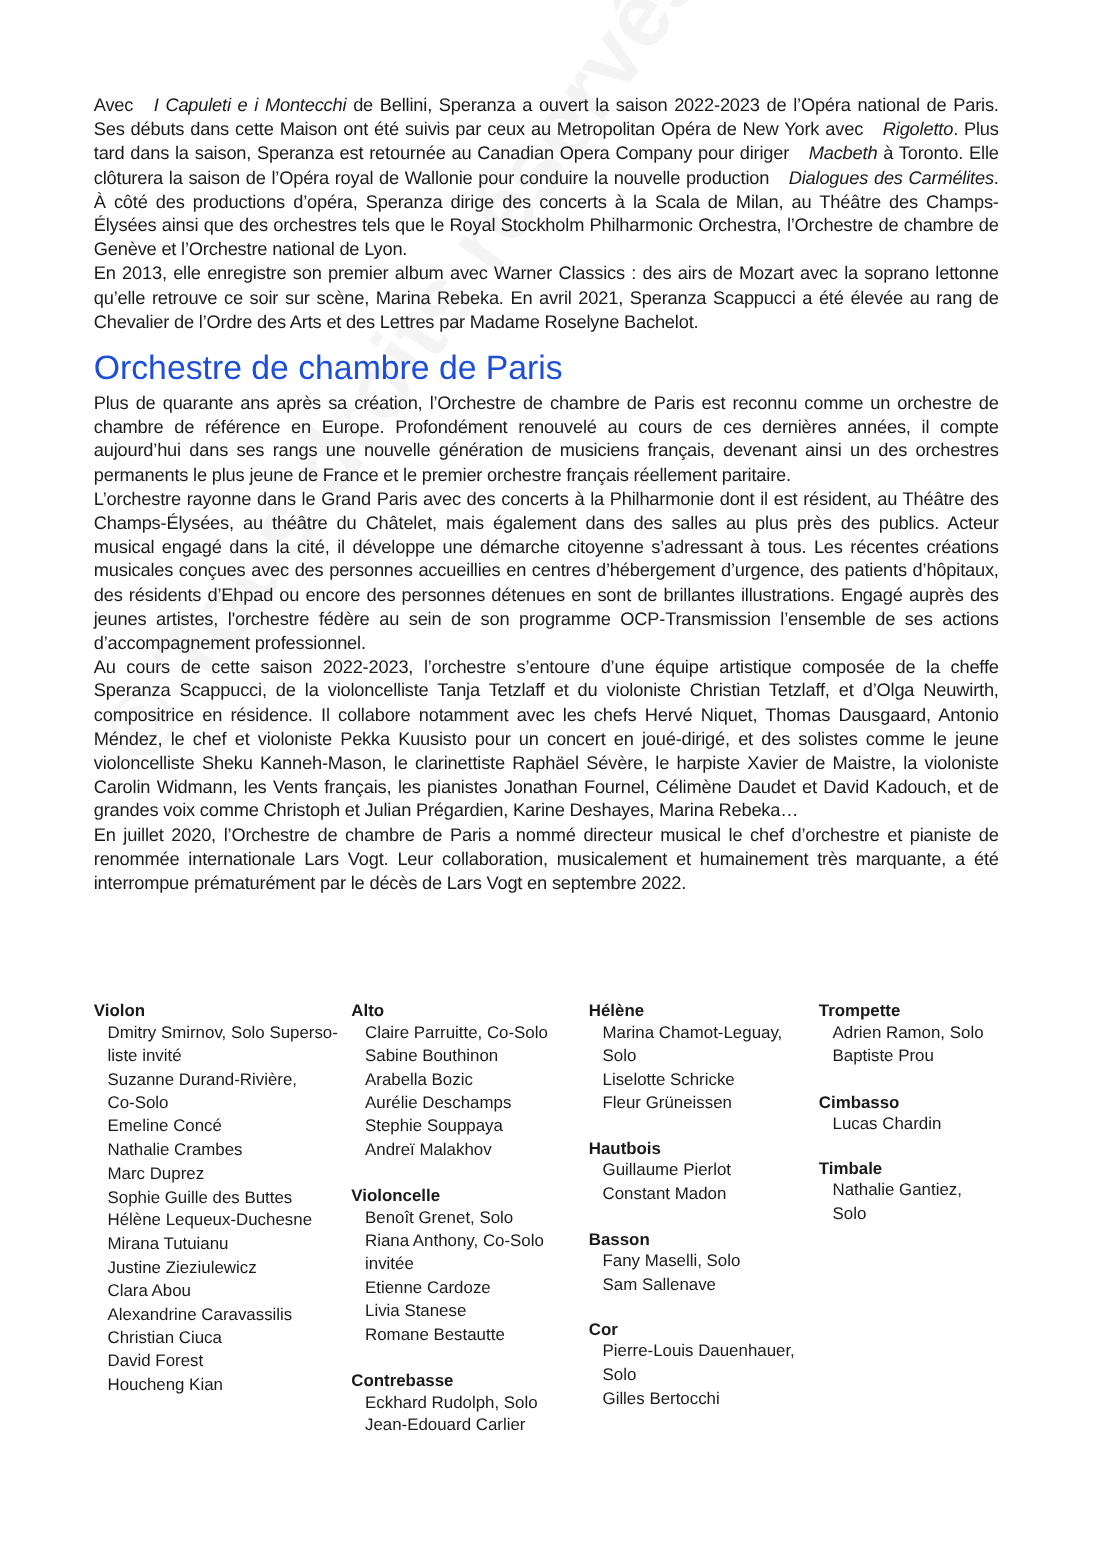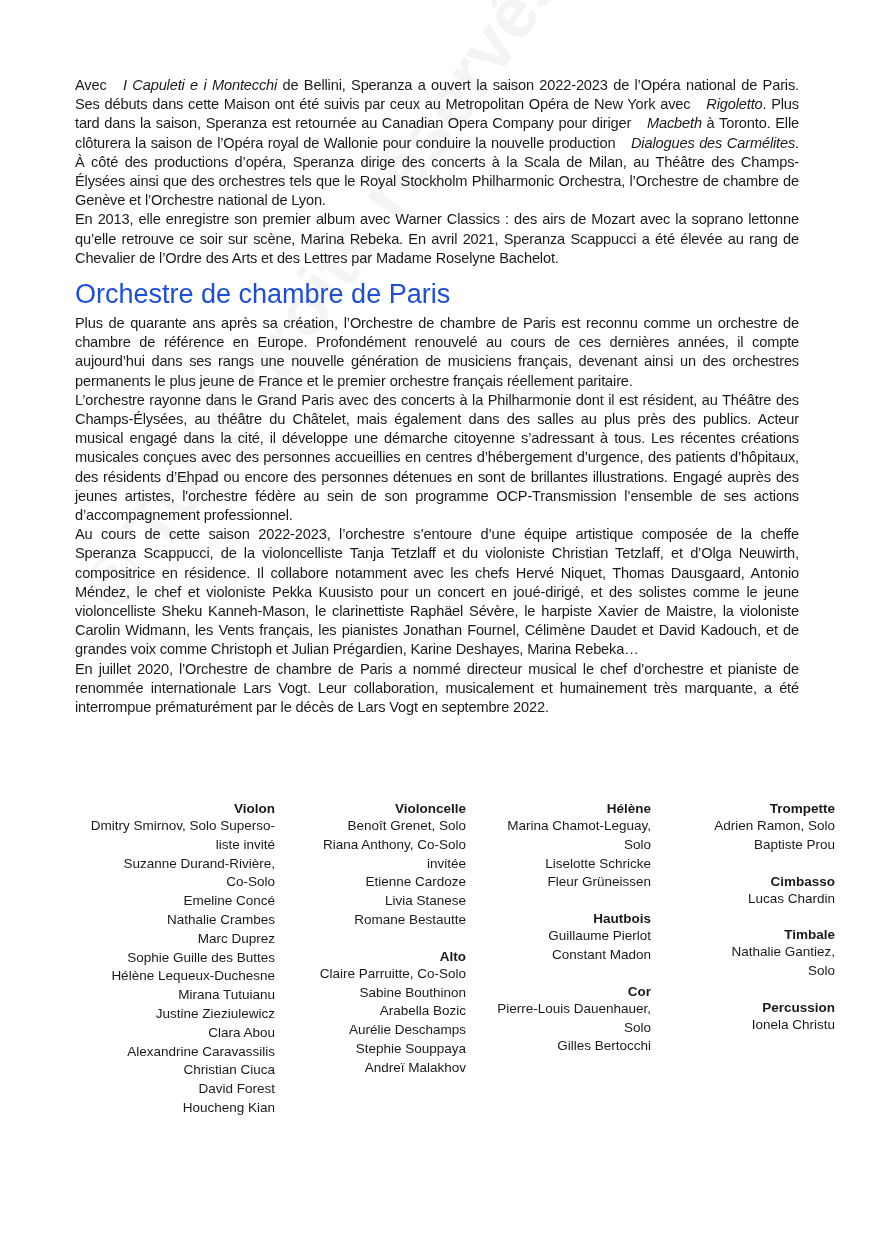--- a/index.html
+++ b/index.html
@@ -17,21 +17,21 @@
     h2.section-title {
       font-size: 27px; font-weight: normal; margin: 10px 0 4px 0;
       line-height: 32px; color: #1d4ed8;
     }
     .roster { position: absolute; top: 800px; left: 75px; width: 760px; height: 380px; }
     .col { position: absolute; top: 0; }
     .col1 { left: 0; width: 200px; }
     .col2 { left: 206px; width: 185px; }
     .col3 { left: 396px; width: 180px; }
     .col4 { left: 580px; width: 180px; }
-    .group { margin-bottom: 18px; text-align: right; }
+    .group { margin-bottom: 18px; }
     .group-title { font-size: 13.5px; font-weight: bold; line-height: 17px; }
     .member { font-size: 13.5px; line-height: 18.8px; margin-left: 11px; }
     .watermark {
       position: absolute; left: 100px; top: 560px; width: 900px;
       transform: rotate(-55deg); transform-origin: left center;
       font-size: 72px; color: rgba(0,0,0,0.045); white-space: nowrap;
       pointer-events: none; font-weight: bold;
     }
   </style>
 </head>
@@ -67,50 +67,60 @@
         <div class="member">Justine Zieziulewicz</div>
         <div class="member">Clara Abou</div>
         <div class="member">Alexandrine Caravassilis</div>
         <div class="member">Christian Ciuca</div>
         <div class="member">David Forest</div>
         <div class="member">Houcheng Kian</div>
       </div>
     </div>
   <div class="col col2">
       <div class="group">
+        <div class="group-title">Alto</div>
+        <div class="member">Claire Parruitte, Co-Solo</div>
+        <div class="member">Sabine Bouthinon</div>
+        <div class="member">Arabella Bozic</div>
+        <div class="member">Aurélie Deschamps</div>
+        <div class="member">Stephie Souppaya</div>
+        <div class="member">Andreï Malakhov</div>
+      </div>
+      <div class="group">
         <div class="group-title">Violoncelle</div>
         <div class="member">Benoît Grenet, Solo</div>
         <div class="member">Riana Anthony, Co-Solo</div>
         <div class="member">invitée</div>
         <div class="member">Etienne Cardoze</div>
         <div class="member">Livia Stanese</div>
         <div class="member">Romane Bestautte</div>
       </div>
       <div class="group">
-        <div class="group-title">Alto</div>
-        <div class="member">Claire Parruitte, Co-Solo</div>
-        <div class="member">Sabine Bouthinon</div>
-        <div class="member">Arabella Bozic</div>
-        <div class="member">Aurélie Deschamps</div>
-        <div class="member">Stephie Souppaya</div>
-        <div class="member">Andreï Malakhov</div>
+        <div class="group-title">Contrebasse</div>
+        <div class="member">Eckhard Rudolph, Solo</div>
+        <div class="member">Jean-Edouard Carlier</div>
       </div>
     </div>
   <div class="col col3">
       <div class="group">
         <div class="group-title">Hélène</div>
         <div class="member">Marina Chamot-Leguay,</div>
         <div class="member">Solo</div>
         <div class="member">Liselotte Schricke</div>
         <div class="member">Fleur Grüneissen</div>
       </div>
       <div class="group">
         <div class="group-title">Hautbois</div>
         <div class="member">Guillaume Pierlot</div>
         <div class="member">Constant Madon</div>
+      </div>
+      <div class="group">
+        <div class="group-title">Basson</div>
+        <div class="member">Fany Maselli, Solo</div>
+        <div class="member">Sam Sallenave</div>
       </div>
       <div class="group">
         <div class="group-title">Cor</div>
         <div class="member">Pierre-Louis Dauenhauer,</div>
         <div class="member">Solo</div>
         <div class="member">Gilles Bertocchi</div>
       </div>
     </div>
   <div class="col col4">
       <div class="group">
@@ -120,18 +130,14 @@
       </div>
       <div class="group">
         <div class="group-title">Cimbasso</div>
         <div class="member">Lucas Chardin</div>
       </div>
       <div class="group">
         <div class="group-title">Timbale</div>
         <div class="member">Nathalie Gantiez,</div>
         <div class="member">Solo</div>
       </div>
-      <div class="group">
-        <div class="group-title">Percussion</div>
-        <div class="member">Ionela Christu</div>
-      </div>
     </div>
 </div>
 
 </body></html>

